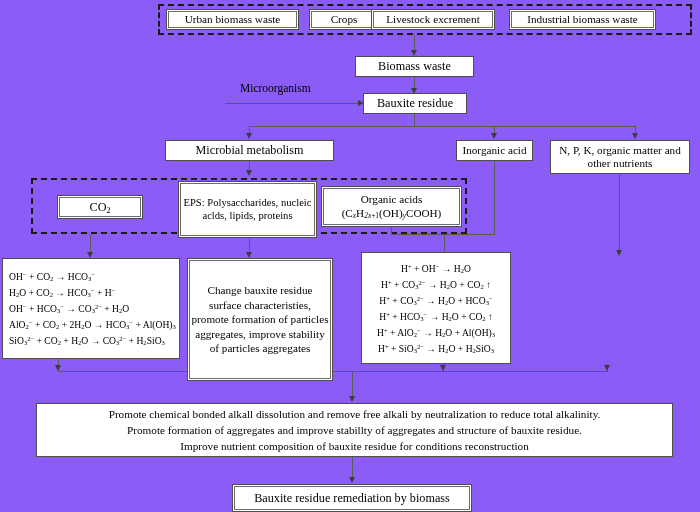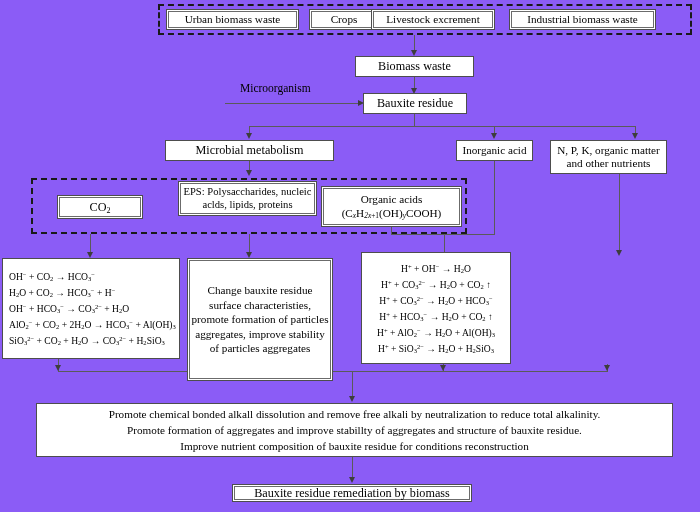--- a/index.html
+++ b/index.html
@@ -158,34 +158,34 @@
   <div class="arrow-d" style="left:632px; top:133px;"></div>
 
   <div class="box t12" style="left:165px; top:140px; width:169px; height:21px;">
     <span>Microbial metabolism</span>
   </div>
 
   <div class="box t11" style="left:456px; top:140px; width:77px; height:21px;">
     <span>Inorganic acid</span>
   </div>
 
-  <div class="box t11" style="left:550px; top:140px; width:117px; height:34px;text-align:center;">
+  <div class="box t11" style="left:550px; top:140px; width:140px; height:34px;text-align:center;">
     <span>N, P, K, organic matter and other nutrients</span>
   </div>
 
   <div class="ln vl" style="left:249px; top:161px; height:11px;"></div>
   <div class="arrow-d" style="left:246px; top:170px;"></div>
 
   <div class="dashed-group" style="left:31px; top:178px; width:436px; height:56px;"></div>
 
   <div class="box dbl" style="left:57px; top:195px; width:86px; height:24px;">
     <span class="t12">CO<sub class="f">2</sub></span>
   </div>
 
-  <div class="box dbl t105" style="left:178px; top:181px; width:139px; height:35px; line-height:1.22;">
+  <div class="box dbl t105" style="left:178px; top:181px; width:139px; height:57px; line-height:1.22;">
     <span>EPS: Polysaccharides, nucleic aclds, lipids, proteins</span>
   </div>
 
   <div class="box dbl" style="left:321px; top:186px; width:141px; height:41px; flex-direction:column; line-height:1.25;">
     <span class="t11">Organic acids</span>
     <span class="t11">(C<sub class="f itl">x</sub>H<sub class="f"><span class="itl">2x</span>+1</sub>(OH)<sub class="f itl">y</sub>COOH)</span>
   </div>
 
   <div class="ln vl" style="left:90px; top:234px; height:20px;"></div>
   <div class="arrow-d" style="left:87px; top:252px;"></div>
@@ -245,17 +245,17 @@
 
   <div class="box t11" style="left:36px; top:403px; width:637px; height:54px; flex-direction:column; justify-content:center; line-height:1.45;">
     <span>Promote chemical bonded alkall dissolution and remove free alkali by neutralization to reduce total alkalinity.</span>
     <span>Promote formation of aggregates and improve stabillty of aggregates and structure of bauxite residue.</span>
     <span>Improve nutrient composition of bauxite residue for conditions reconstruction</span>
   </div>
 
   <div class="ln vl" style="left:352px; top:457px; height:23px;"></div>
   <div class="arrow-d" style="left:349px; top:477px;"></div>
 
-  <div class="box dbl t12" style="left:232px; top:484px; width:240px; height:18px;">
+  <div class="box dbl t12" style="left:232px; top:484px; width:240px; height:28px;">
     <span>Bauxite residue remediation by biomass</span>
   </div>
 
 </div>
 
 </body></html>

